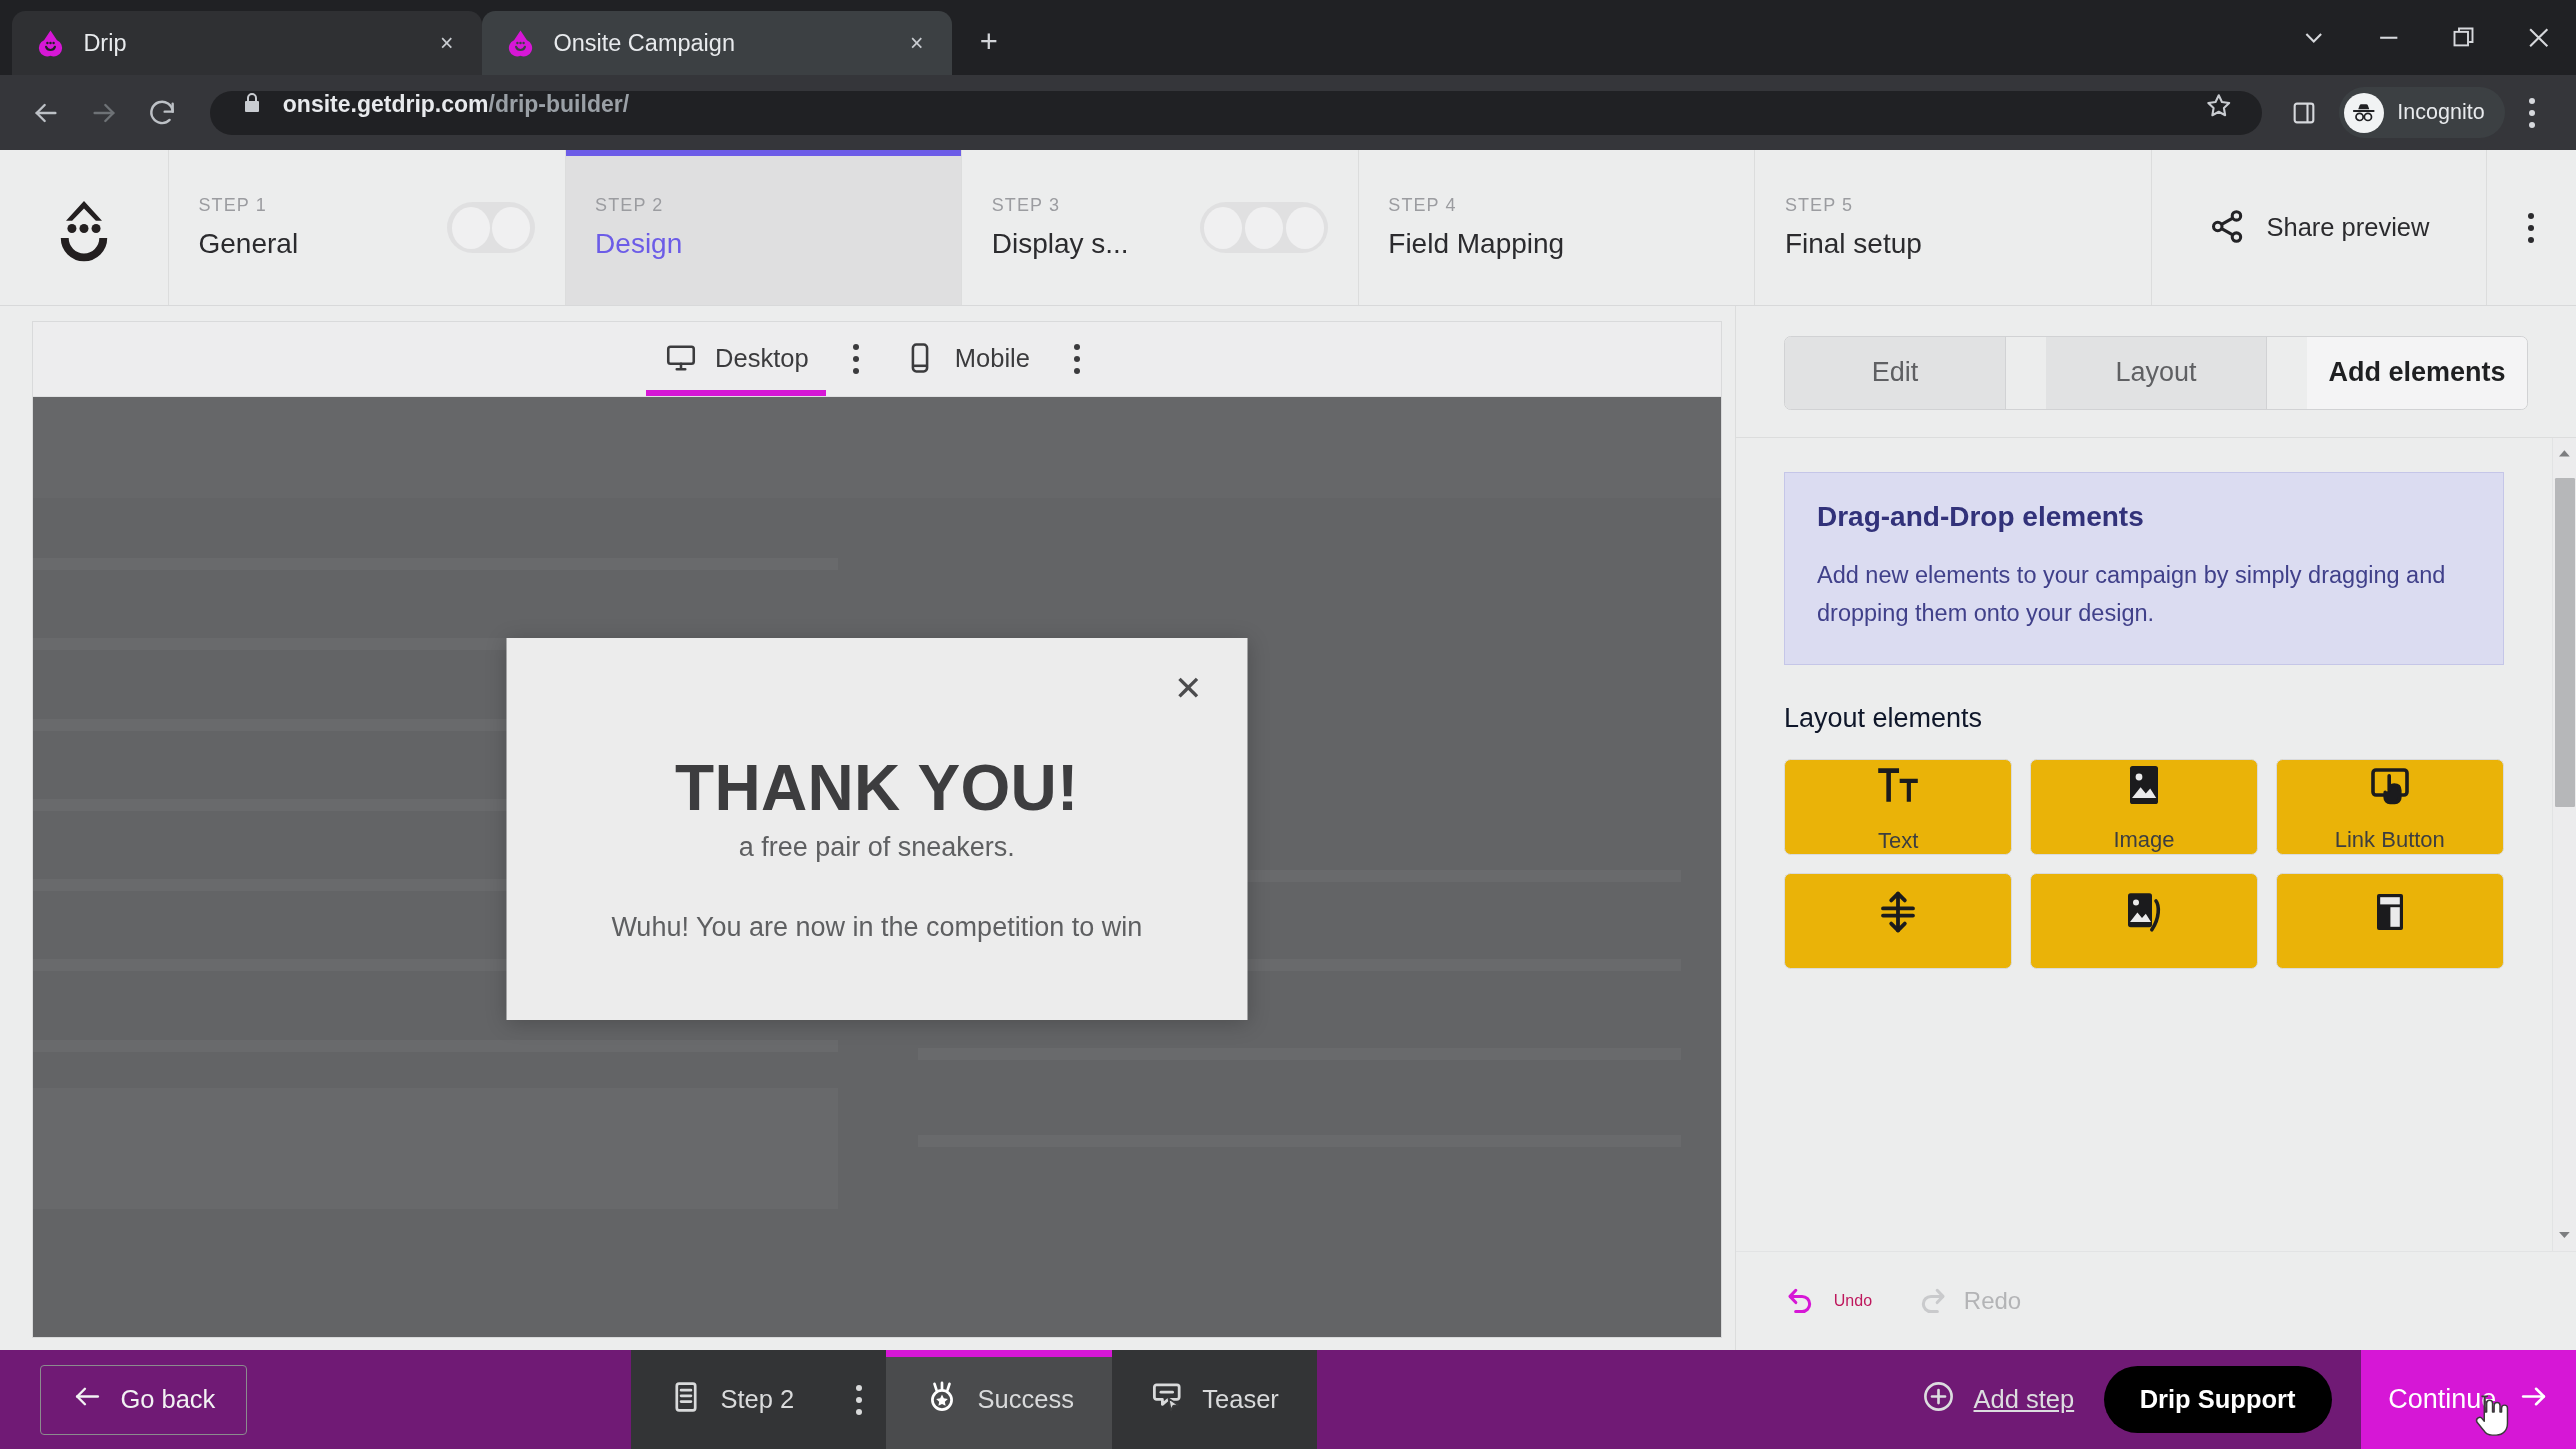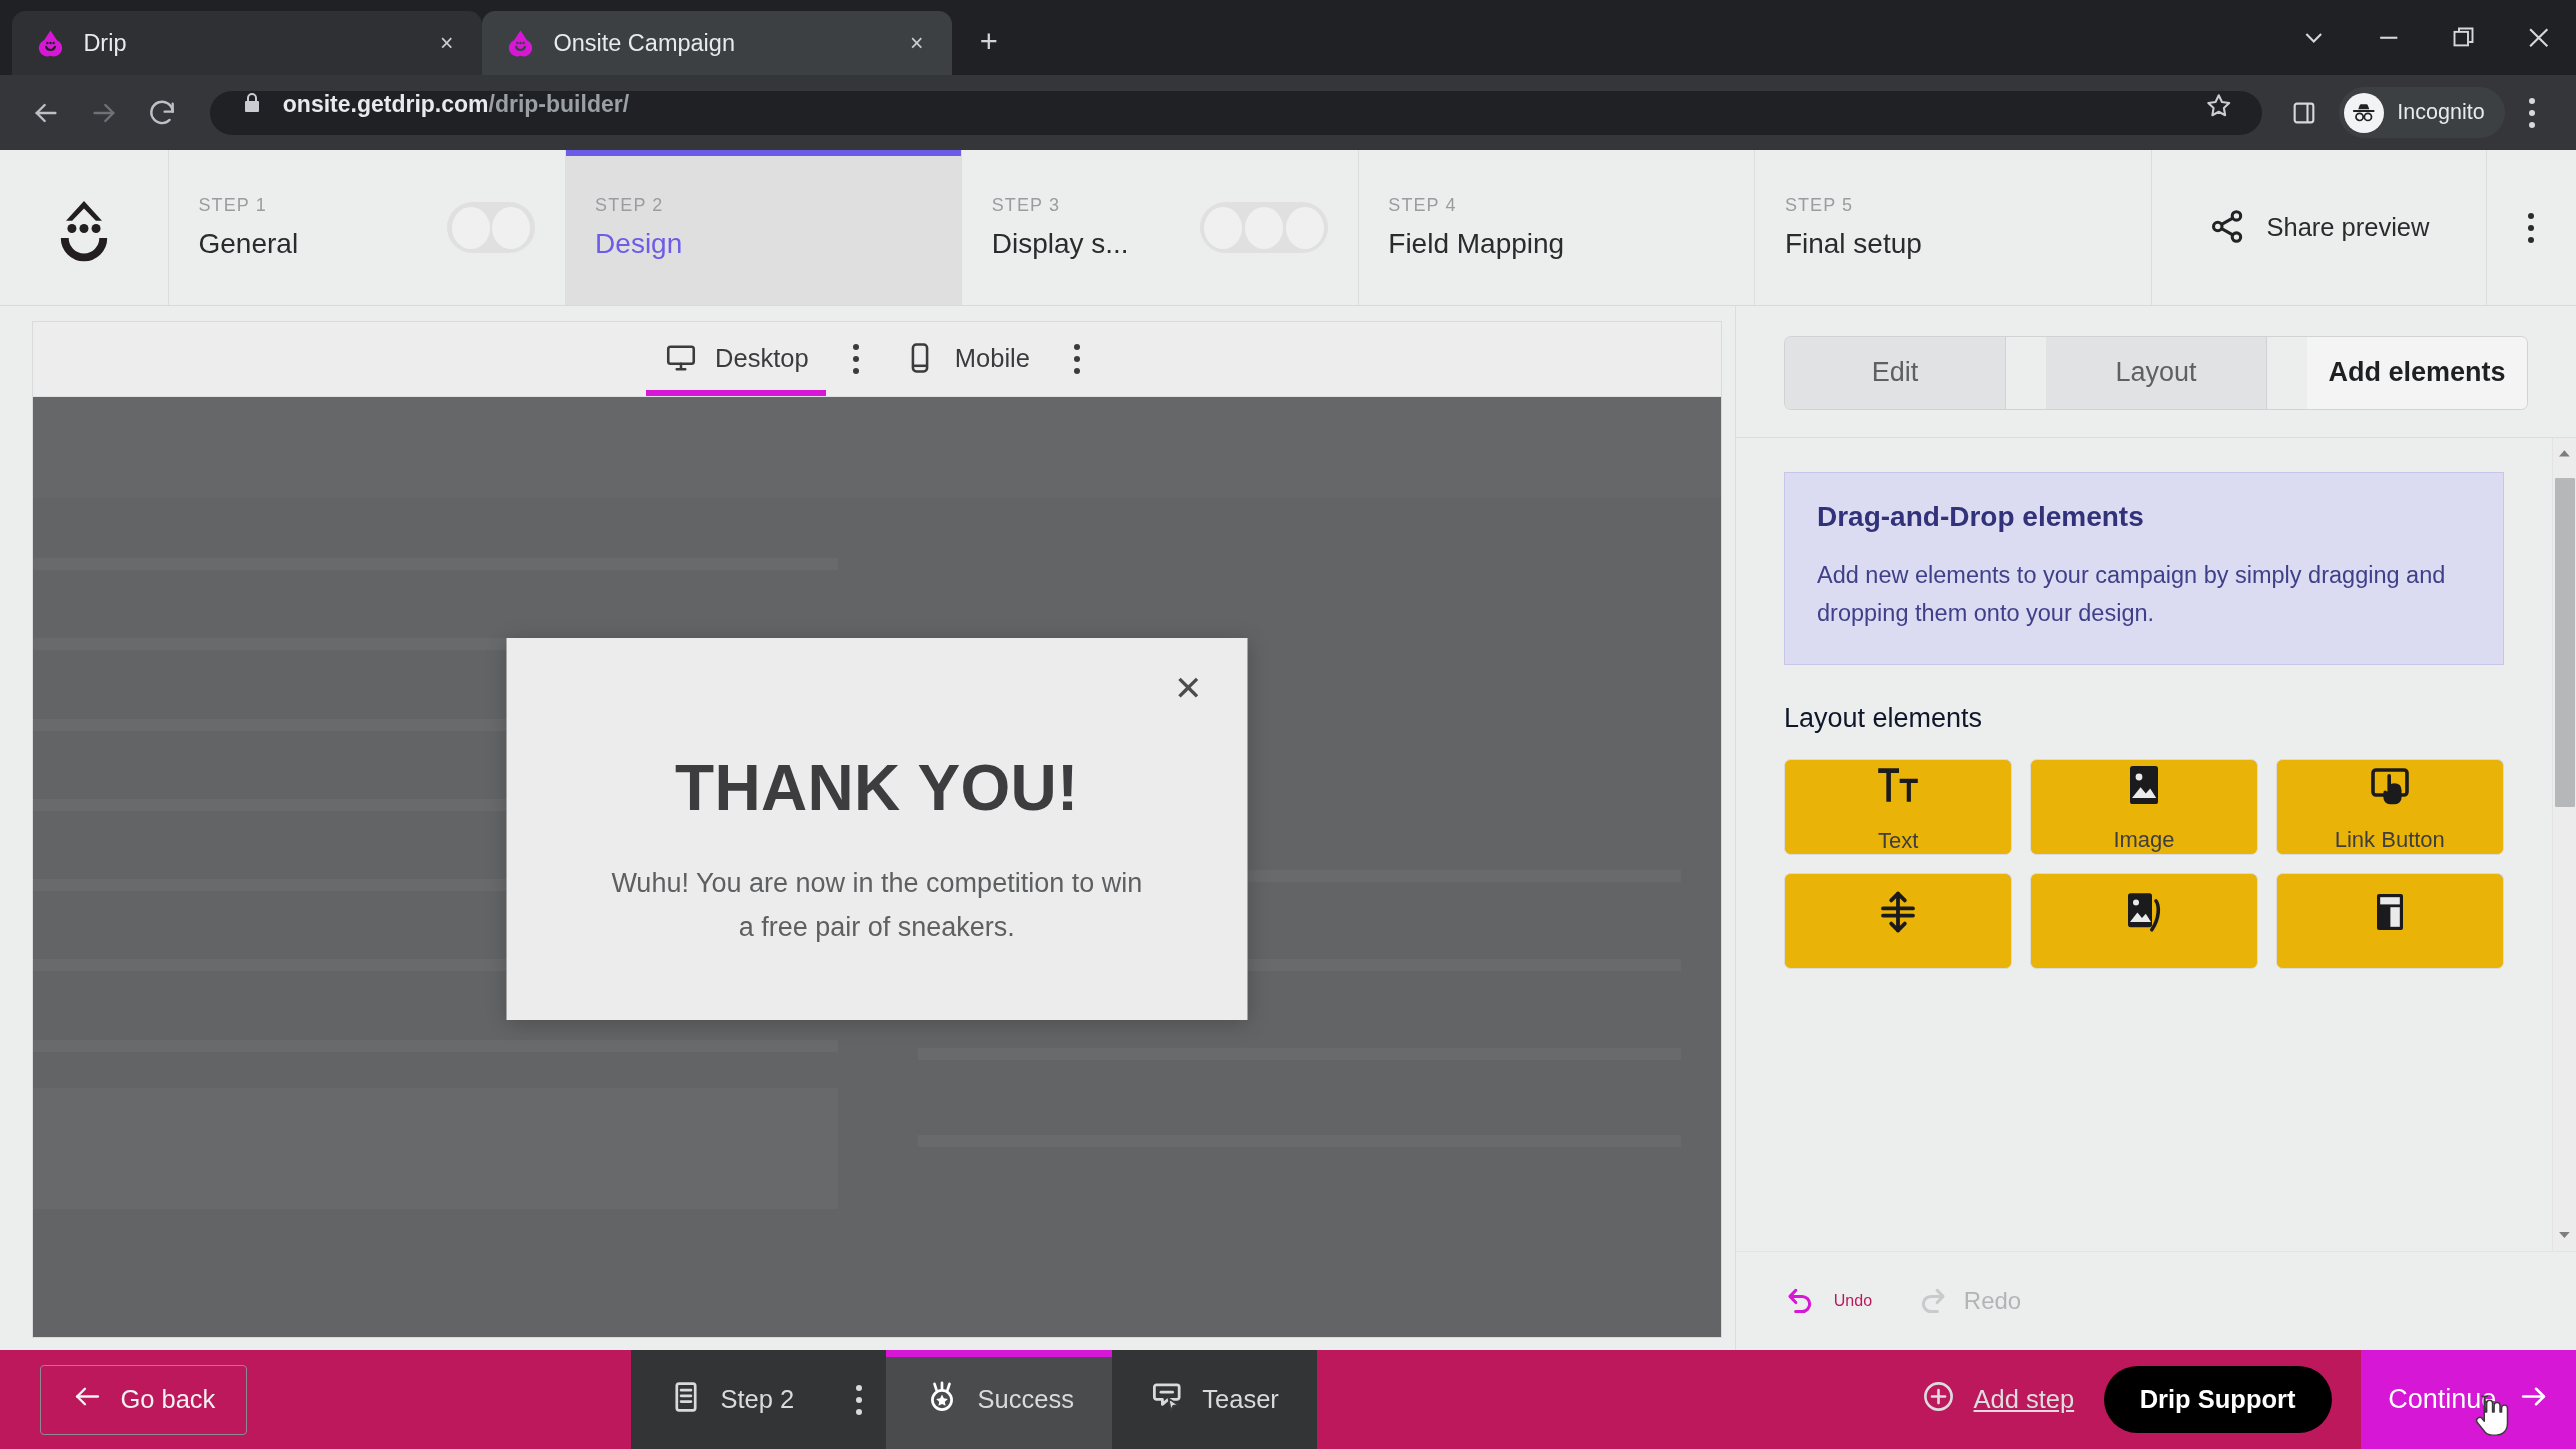--- a/index.html
+++ b/index.html
@@ -421,21 +421,21 @@
   .undo-label {
     font-size: 16px; color: #be185d;
   }
   .redo-label { font-size: 24px; color: #b3b4b6; }
   .redo-group { margin-left: 23px; }
 
   
   .bottom-bar {
     height: 99px;
     flex: 0 0 99px;
-    background: #be185d;
+    background: #701a75;
     display: flex;
     align-items: stretch;
   }
   .go-back-wrap {
     width: 631px; flex: 0 0 631px;
     display: flex; align-items: center;
     padding-left: 40px;
   }
   .go-back {
     height: 70px;
@@ -767,22 +767,22 @@
           <div class="ghost-block" style="left:0;top:691px;width:805px;height:121px;"></div>
 
           <div class="ghost-line" style="left:885px;top:473px;right:40px;"></div>
           <div class="ghost-line" style="left:885px;top:562px;right:40px;"></div>
           <div class="ghost-line" style="left:885px;top:651px;right:40px;"></div>
           <div class="ghost-line" style="left:885px;top:738px;right:40px;"></div>
 
           <div class="preview-modal">
             <div class="modal-close">✕</div>
             <div class="modal-title">THANK YOU!</div>
+            <div class="modal-sub" style="margin-top:2.7px">a free pair of sneakers.</div>
             <div class="modal-sub">Wuhu! You are now in the competition to win</div>
-            <div class="modal-sub" style="margin-top:2.7px">a free pair of sneakers.</div>
           </div>
         </div>
       </div>
     </div>
 
     <div class="side-panel">
 
       <div class="panel-tabs">
         <div class="panel-tab">Edit</div>
         <div class="panel-tab">Layout</div>

